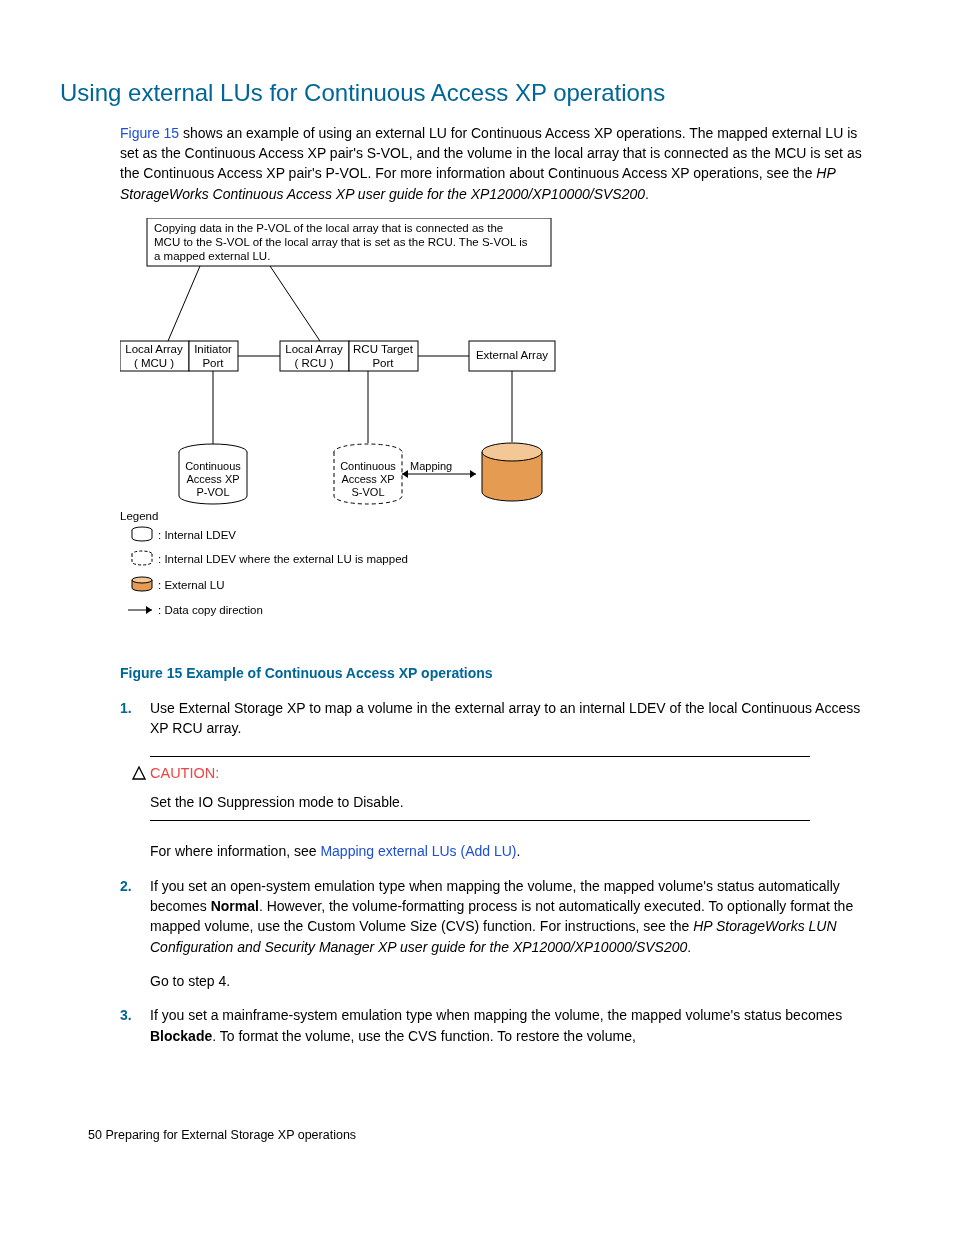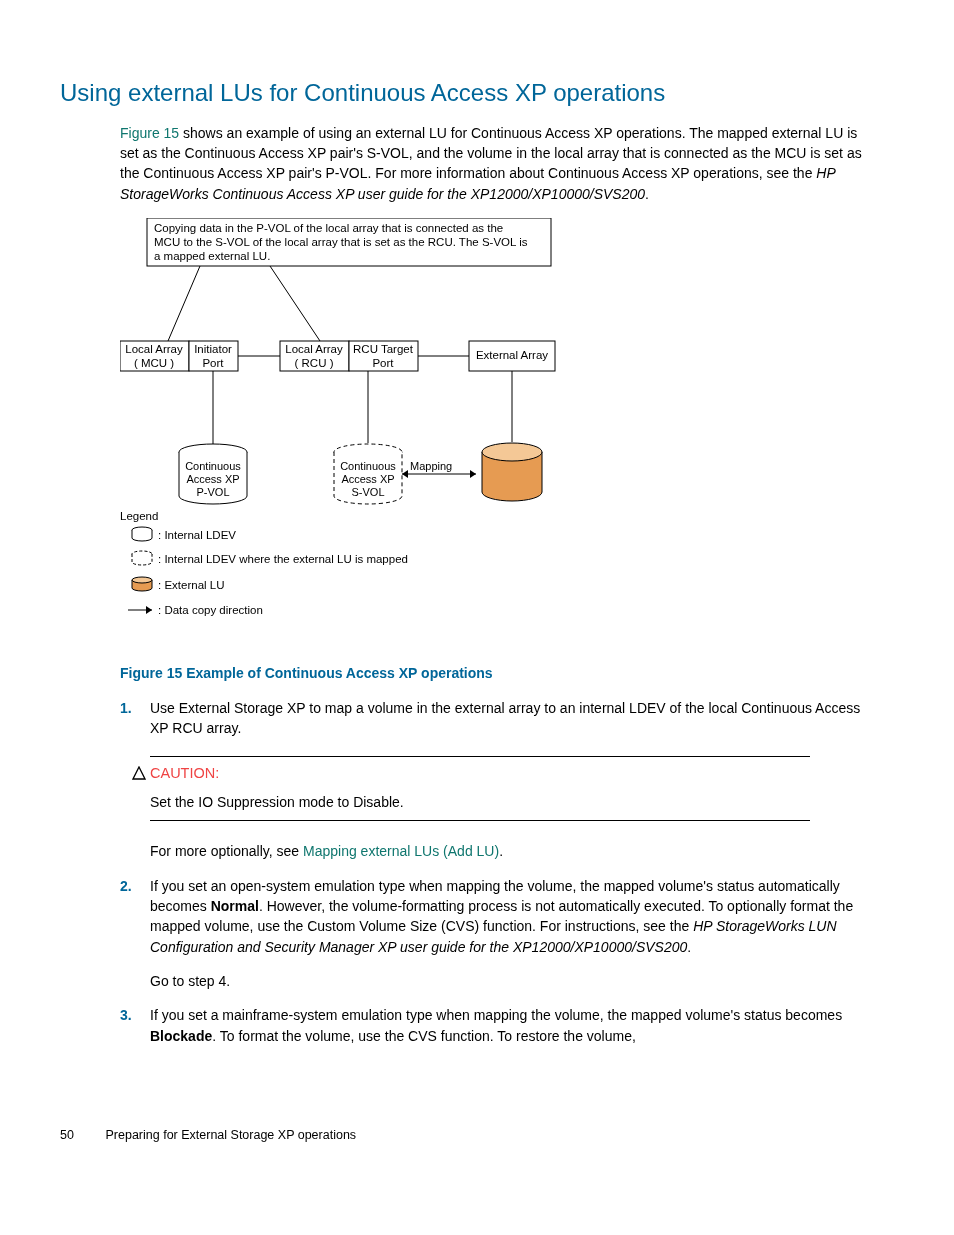--- a/index.html
+++ b/index.html
@@ -13,21 +13,21 @@
     font-size: 14px;
     line-height: 1.45;
   }
   h1 {
     font-weight: normal;
     color: #006699;
     font-size: 24px;
     margin: 18px 0 12px 0;
   }
   .body-indent { margin-left: 60px; margin-right: 24px; }
-  a.link { color: #0f766e; text-decoration: none; }
+  a.link { color: #1d4ed8; text-decoration: none; }
   .italic { font-style: italic; }
   .figure-wrap { margin: 12px 0 10px 0; }
   .figure-caption {
     color: #006699;
     font-weight: bold;
     font-size: 14px;
     margin: 10px 0 14px 0;
   }
   ol.steps { list-style: none; padding-left: 0; margin: 0; }
   ol.steps > li { position: relative; padding-left: 30px; margin-bottom: 12px; }
@@ -37,21 +37,21 @@
   }
   .caution-block { margin: 18px 0 20px 0; }
   .caution-block .hr { border-top: 1px solid #000; margin: 0 60px 6px 0; }
   .caution-head { color: #ef4444; font-size: 14.5px; margin: 6px 0 6px 0; }
   .caution-head .tri {
     display: inline-block; vertical-align: -2px; margin-right: 4px;
   }
   .caution-body { margin: 4px 0 8px 0; }
   .caution-body b { font-weight: normal; }
   .footer { font-size: 12.5px; margin-top: 80px; }
-  .footer .pn { display: inline-block; width: 42px; }
+  .footer .pn { display: inline-block; width: 42px; text-align: right; }
   
   svg text { font-family: Arial, Helvetica, sans-serif; }
 </style>
 </head>
 <body>
 
 <h1>Using external LUs for Continuous Access XP operations</h1>
 
 <div class="body-indent">
   <p style="margin-top:0">
@@ -151,21 +151,21 @@
               </svg>
           </span><span>CAUTION:</span>
         </div>
         <div class="caution-body">
           <span>Set the </span><b>IO Suppression</b><span> mode to </span><b>Disable</b><span>.</span>
         </div>
         <div class="hr"></div>
       </div>
 
       <p>
-        <span>For more optionally, see </span><a class="link">Mapping external LUs (Add LU)</a><span>.</span>
+        <span>For where information, see </span><a class="link">Mapping external LUs (Add LU)</a><span>.</span>
       </p>
     </li>
 
     <li>
       <span class="num">2.</span>
       <span>If you set an open-system emulation type when mapping the volume, the mapped volume's status automatically becomes </span><b>Normal</b><span>. However, the volume-formatting process is not automatically executed. To optionally format the mapped volume, use the Custom Volume Size (CVS) function. For instructions, see the </span><span class="italic">HP StorageWorks LUN Configuration and Security Manager XP user guide for the XP12000/XP10000/SVS200</span><span>.</span>
       <p>Go to step 4.</p>
     </li>
 
     <li>

